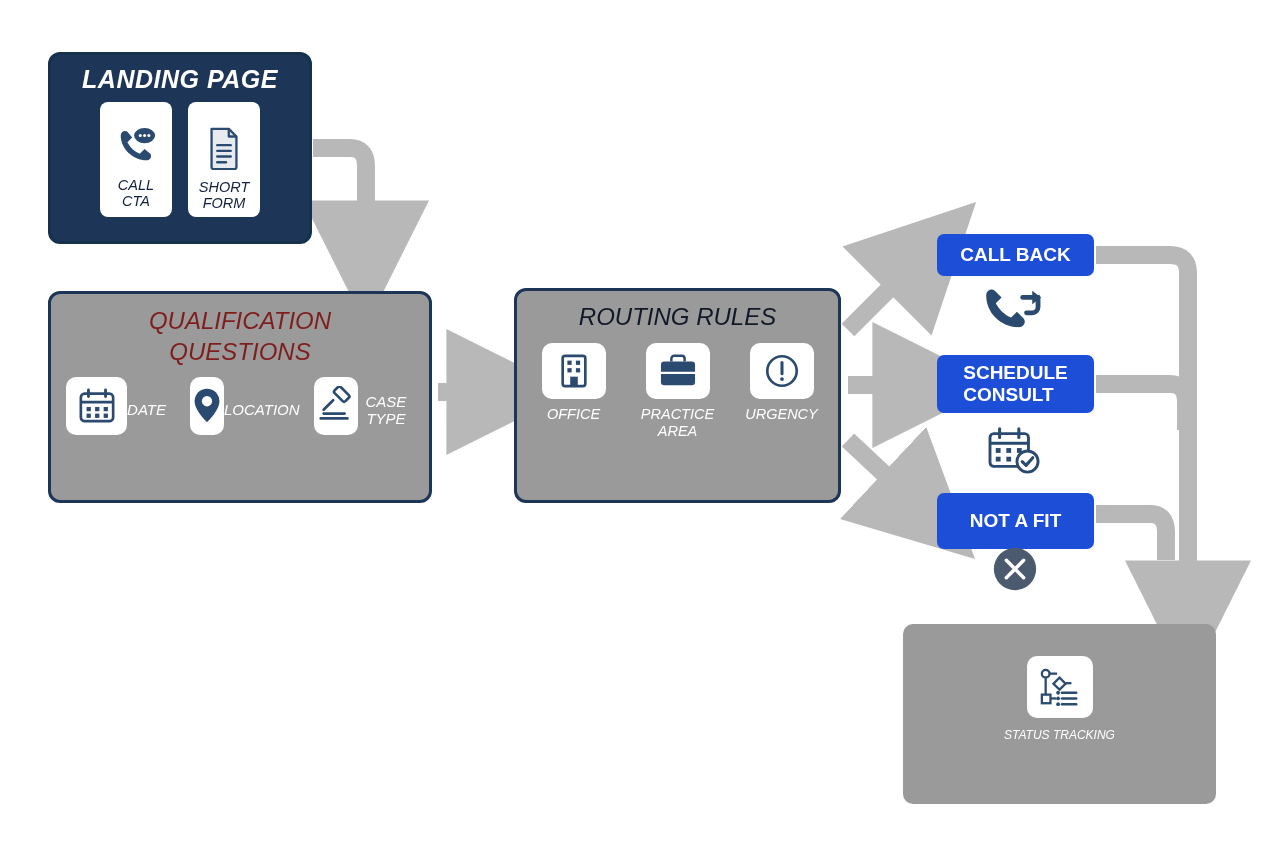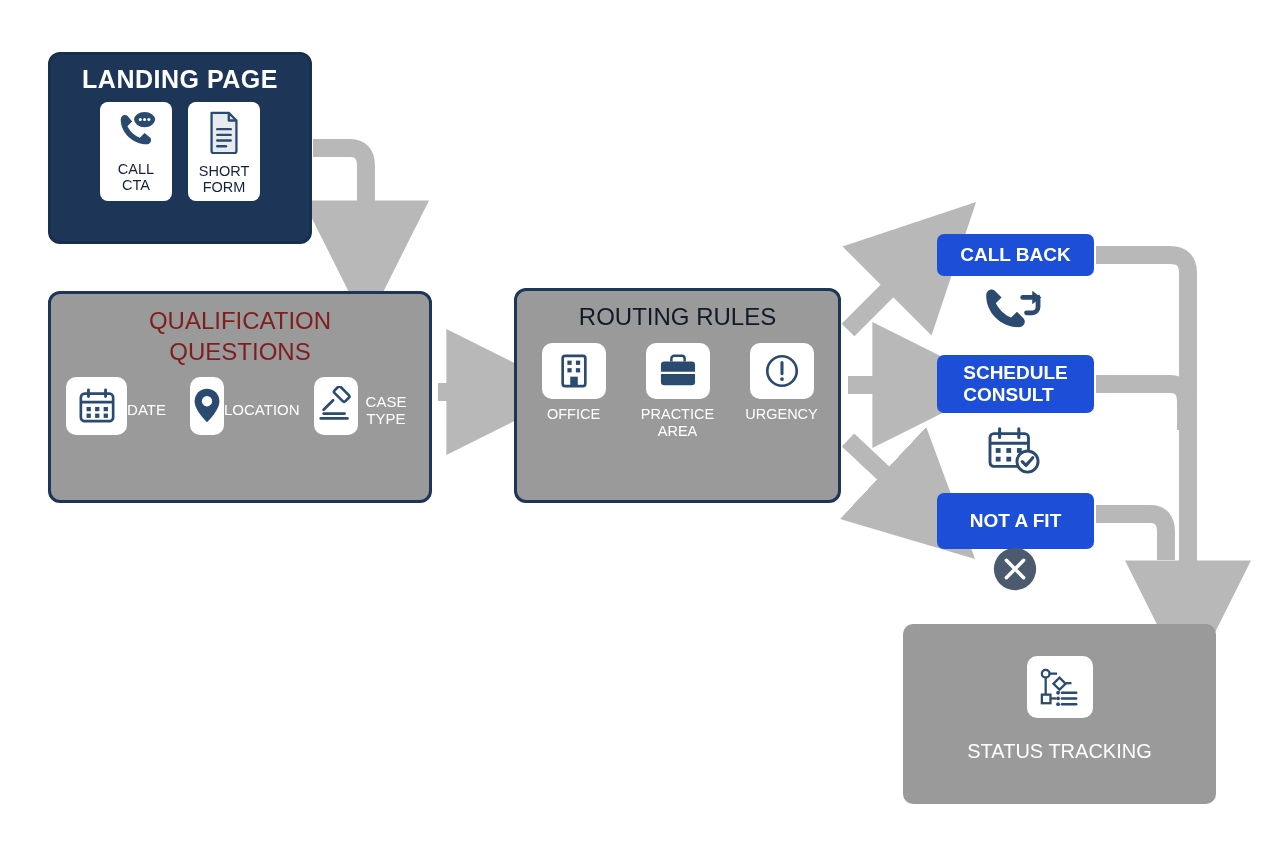--- a/index.html
+++ b/index.html
@@ -21,20 +21,21 @@
     width: 1264px; height: 848px;
     pointer-events: none;
   }
 
   .node {
     position: absolute;
     border-radius: 12px;
     display: flex;
     flex-direction: column;
     align-items: center;
+    font-style: italic;
   }
 
   
   #landing {
     left: 48px; top: 52px;
     width: 264px; height: 192px;
     background: #1d3557;
     border: 3px solid #16304e;
     padding-top: 10px;
   }
@@ -46,21 +47,21 @@
     margin-bottom: 8px;
   }
   #landing .tiles {
     display: flex;
     gap: 16px;
   }
   .white-tile {
     background: #ffffff;
     border-radius: 8px;
     width: 72px;
-    padding: 8px 6px 6px 6px;
+    padding: 24px 6px 6px 6px;
     display: flex;
     flex-direction: column;
     align-items: center;
   }
   .white-tile .tile-label {
     color: #14213d;
     font-size: 14.5px;
     text-align: center;
     line-height: 1.12;
     margin-top: 5px;
@@ -185,22 +186,22 @@
   }
   #followup .fu-icon {
     background: #ffffff;
     border-radius: 10px;
     width: 66px; height: 62px;
     display: flex; align-items: center; justify-content: center;
     margin-top: 12px;
   }
   #followup .fu-label {
     color: #ffffff;
-    font-size: 20px;
-    margin-top: 22px;
+    font-size: 12px;
+    margin-top: 10px;
   }
 </style>
 </head>
 <body>
 
 <div id="canvas">
 
   <svg id="arrows" viewBox="0 0 1264 848">
     <defs>
       <marker id="ah" markerWidth="7" markerHeight="7" refX="2.2" refY="3.5" orient="auto">

